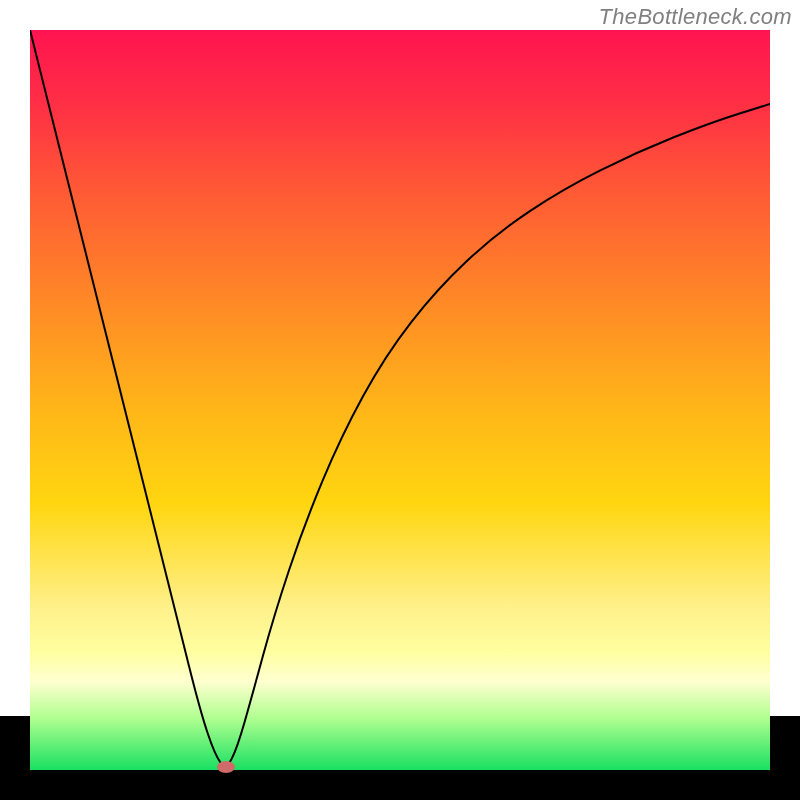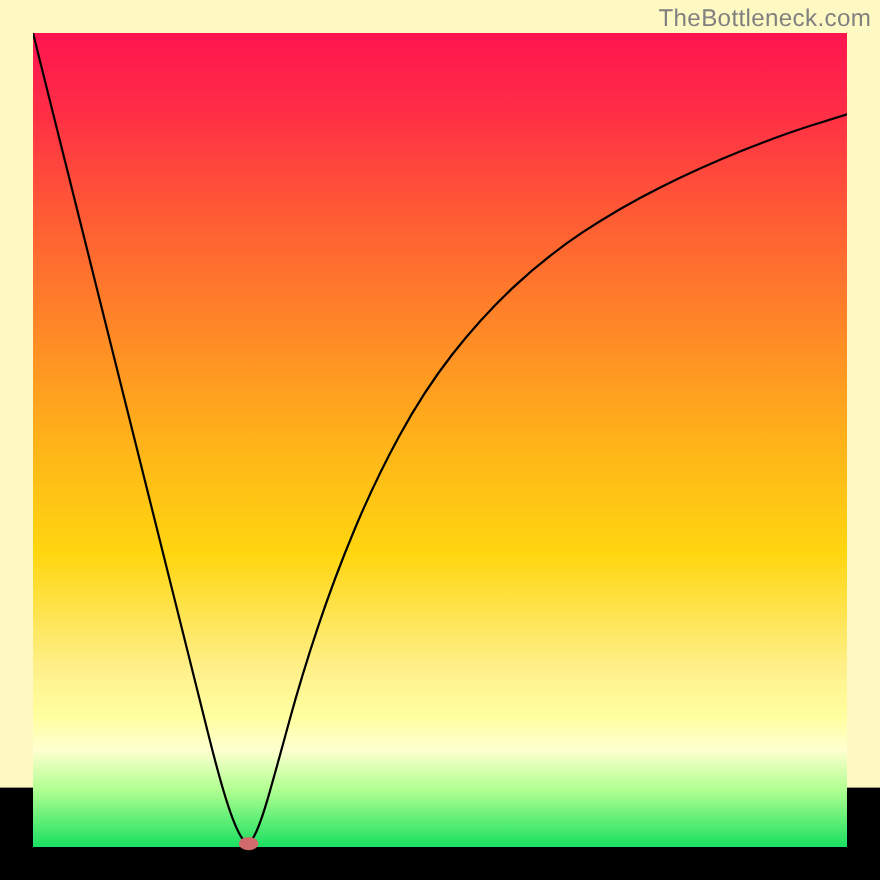--- a/index.html
+++ b/index.html
@@ -8,21 +8,22 @@
     width: 800px;
     height: 800px;
     overflow: hidden;
     background: #000;
     font-family: Arial, Helvetica, sans-serif;
   }
   .chart-wrap {
     position: relative;
     width: 800px;
     height: 716px;
-    background: #fef9c3;
+    background: #ffffff;
+    font-style: italic;
   }
   .plot-area {
     position: absolute;
     left: 30px;
     top: 30px;
     width: 740px;
     height: 740px;
     background: linear-gradient(to bottom,
       #ff1450 0%,
       #ff2f45 10%,

